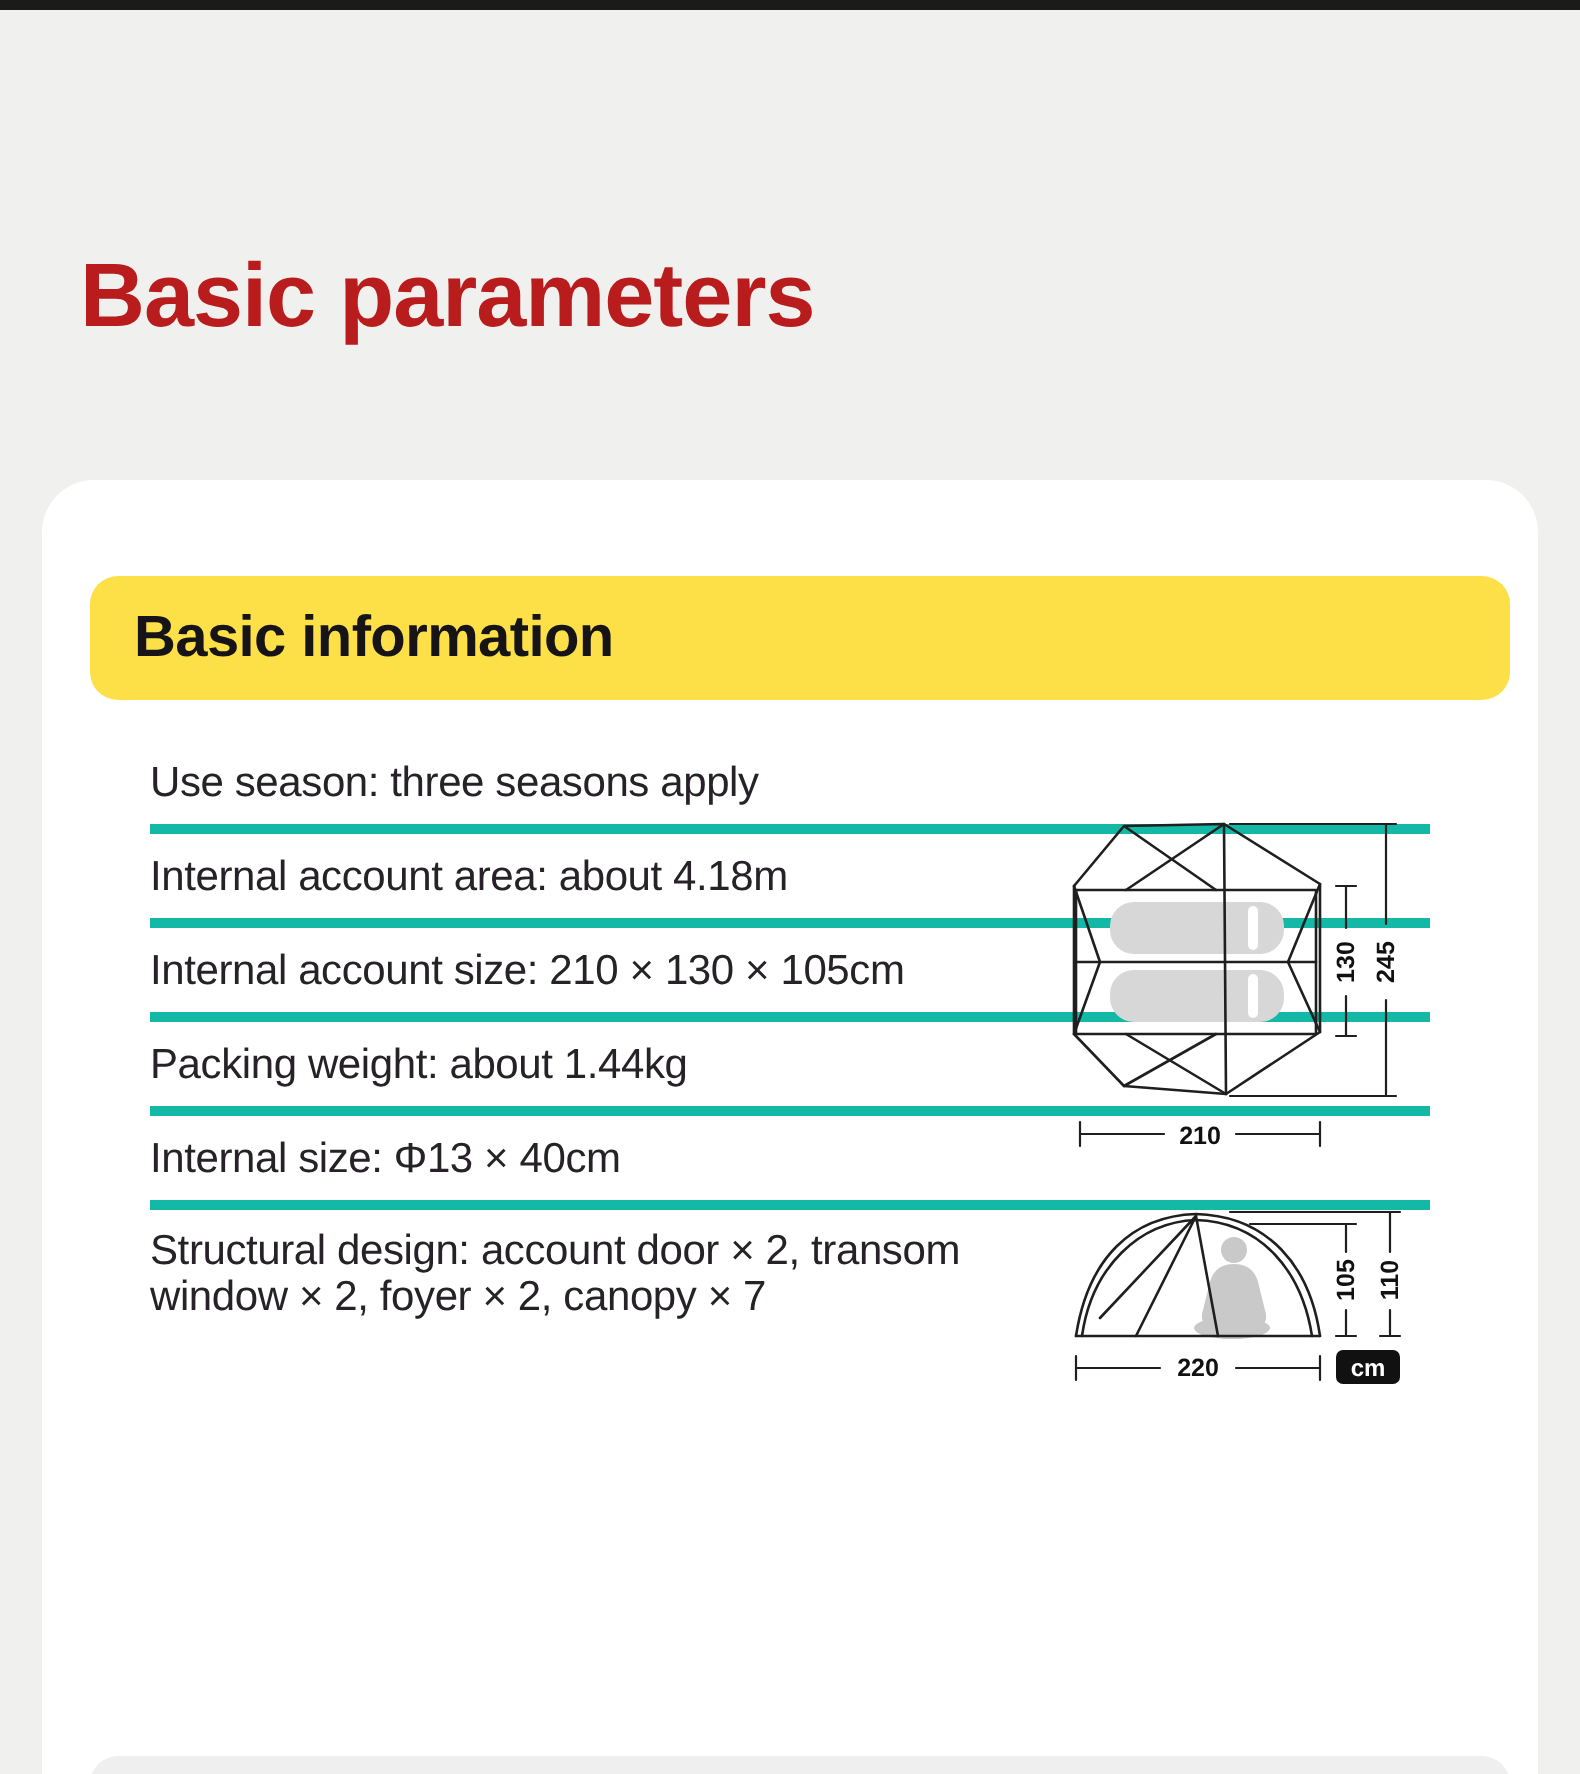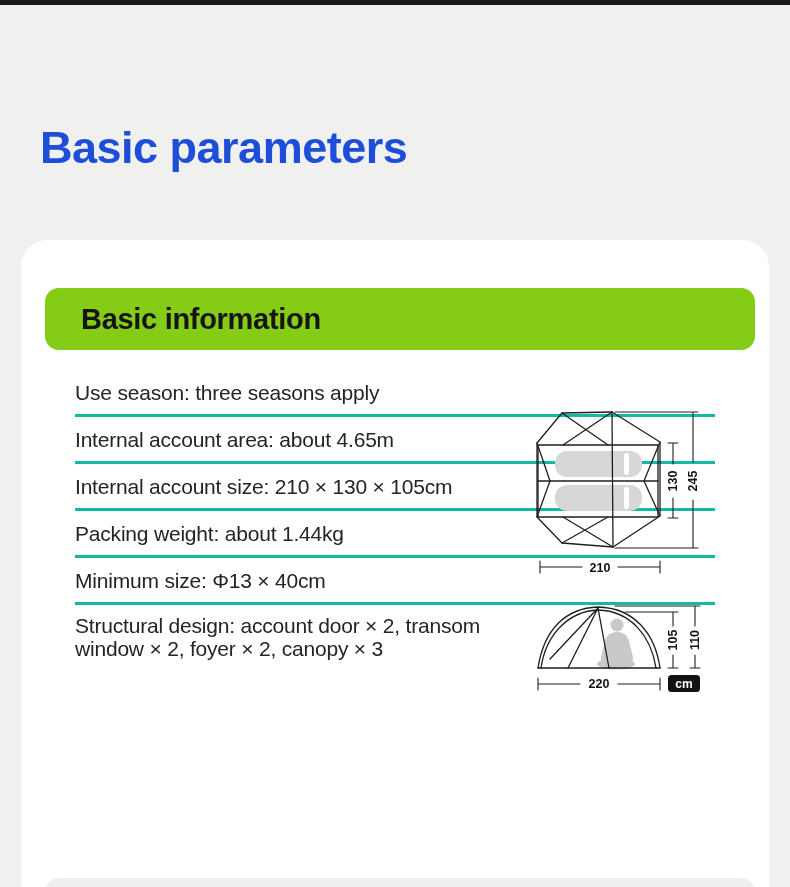--- a/index.html
+++ b/index.html
@@ -9,38 +9,38 @@
     font-family:"Liberation Sans","DejaVu Sans",sans-serif;
     position:relative;
     color:#232023;
   }
   .top-bar {
     position:absolute; top:0; left:0; width:790px; height:5px;
     background:#1b1b1b;
   }
   .page-title {
     position:absolute; left:40px; top:122px;
-    font-size:45px; font-weight:700; color:#1d4ed8; letter-spacing:-0.5px;
+    font-size:45px; font-weight:700; color:#b91c1c; letter-spacing:-0.5px;
   }
   .card {
     position:absolute; left:21px; top:240px; width:748px; height:700px;
     background:#ffffff; border-radius:26px;
   }
   .section-header {
     position:absolute; left:24px; top:48px; width:710px; height:62px;
-    background:#84cc16; border-radius:14px;
-    display:flex; align-items:center; padding-left:36px;
+    background:#fde047; border-radius:14px;
+    display:flex; align-items:center; padding-left:22px;
     font-size:29px; font-weight:600; color:#161417; letter-spacing:-0.3px;
   }
   .spec-list {
     position:absolute; left:54px; top:130px; width:640px;
   }
   .spec-row {
     min-height:47px; display:flex; align-items:center;
-    border-bottom:3px solid #14b8a6;
+    border-bottom:5px solid #14b8a6;
   }
   .spec-row:last-child { border-bottom:none; padding:9px 0 12px; }
   .spec-text {
     font-size:21px; color:#262227; line-height:23px; max-width:445px;
     letter-spacing:-0.2px;
   }
   .diagram { position:absolute; }
   .diagram-top { left:509px; top:160px; }
   .diagram-side { left:509px; top:345px; }
   svg text.dim {
@@ -67,33 +67,33 @@
 
   <div class="section-header">
     <span>Basic information</span>
   </div>
 
   <div class="spec-list">
       <div class="spec-row">
       <p class="spec-text">Use season: three seasons apply</p>
     </div>
       <div class="spec-row">
-      <p class="spec-text">Internal account area: about 4.65m</p>
+      <p class="spec-text">Internal account area: about 4.18m</p>
     </div>
       <div class="spec-row">
       <p class="spec-text">Internal account size: 210 × 130 × 105cm</p>
     </div>
       <div class="spec-row">
       <p class="spec-text">Packing weight: about 1.44kg</p>
     </div>
       <div class="spec-row">
-      <p class="spec-text">Minimum size: Φ13 × 40cm</p>
+      <p class="spec-text">Internal size: Φ13 × 40cm</p>
     </div>
       <div class="spec-row">
-      <p class="spec-text">Structural design: account door × 2, transom window × 2, foyer × 2, canopy × 3</p>
+      <p class="spec-text">Structural design: account door × 2, transom window × 2, foyer × 2, canopy × 7</p>
     </div>
     </div>
 
   <svg class="diagram diagram-top" width="178" height="180" viewBox="0 0 178 180">
     <g stroke="#1f1f1f" stroke-width="1.3" fill="none" stroke-linejoin="round" stroke-linecap="round">
 
       <g stroke="none" fill="#d7d7d7">
         <rect x="25" y="51" width="87" height="26" rx="12"></rect>
         <rect x="25" y="85" width="87" height="26" rx="12"></rect>
       </g>

